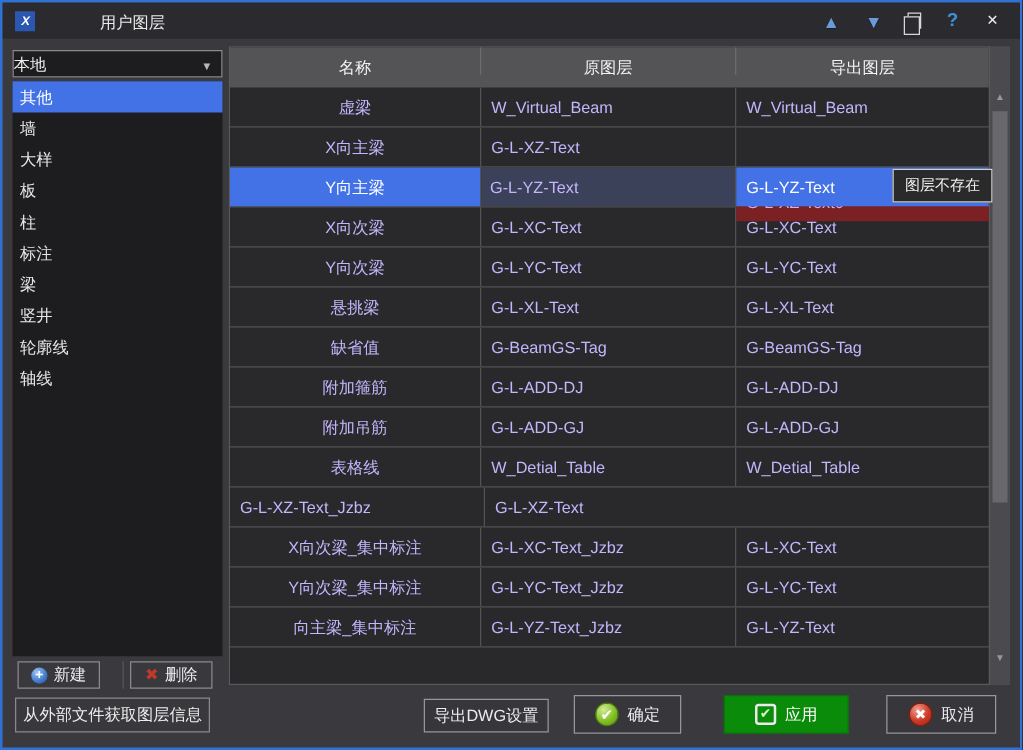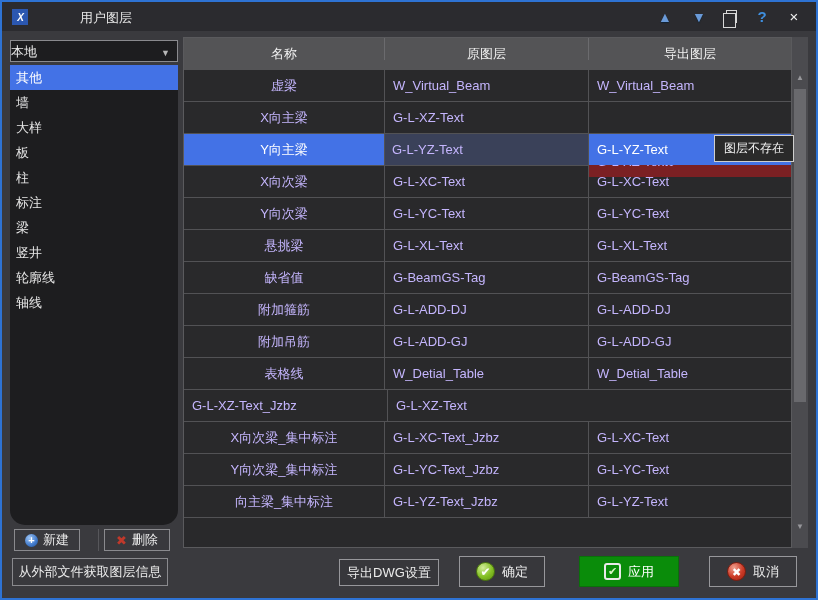--- a/index.html
+++ b/index.html
@@ -26,21 +26,21 @@
   .copy-ic::before { content:""; position:absolute; left:-4px; top:2px; width:11px; height:13px; border:1px solid #d8d8d8; background:#2b2b2f; }
   .help-ic { color:#3f8fdf; font-weight:bold; font-size:15px; }
   .close-ic { color:#f0f0f0; font-size:15px; }
   
   .combo {
     position:absolute; left:8px; top:38px; width:168px; height:22px;
     background:#1d1d1f; border:1px solid #8a8a8e; display:flex; align-items:flex-end;
     padding-left:0;
   }
   .combo-caret { position:absolute; right:7px; top:7px; font-size:9px; color:#b8b8b8; }
-  .cat-list { position:absolute; left:8px; top:63px; width:168px; height:460px; background:#1d1d1f;border-radius:15px; }
+  .cat-list { position:absolute; left:8px; top:63px; width:168px; height:460px; background:#1d1d1f; }
   .cat-item { height:25px; line-height:25px; padding-left:6px; color:#e6e6e6; }
   .cat-item.selected { background:#4372e6; color:#fff; }
   .mini-btn {
     position:absolute; top:527px; height:22px; background:#39393d;
     border:1px solid #8a8a8e; display:flex; align-items:center; justify-content:center; gap:5px;
     font-size:13px;
   }
   .plus-ic {
     width:13px; height:13px; border-radius:50%;
     background:radial-gradient(circle at 35% 30%, #9fc6f5, #3f78c9 60%, #24508f);

